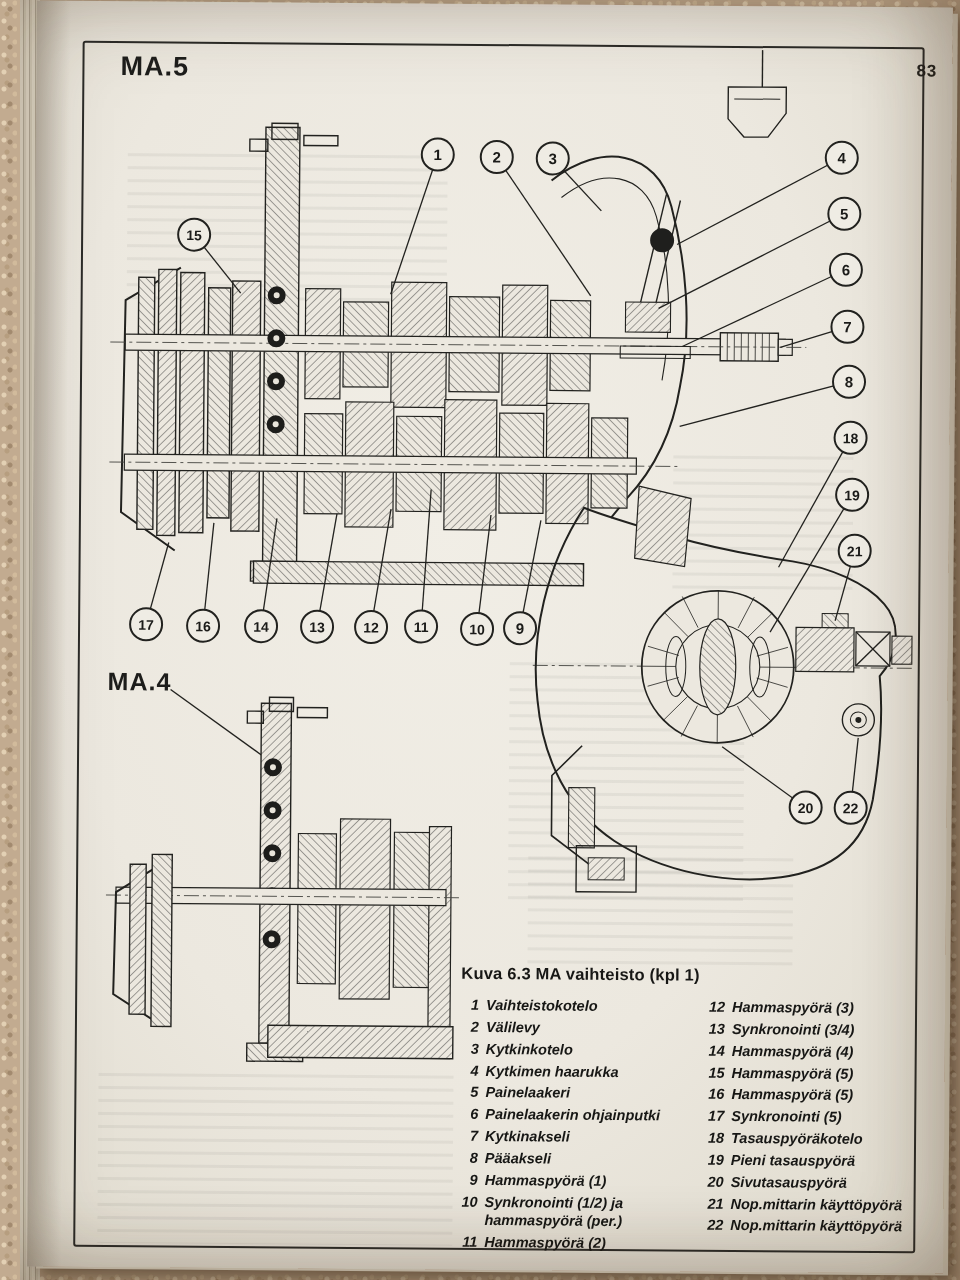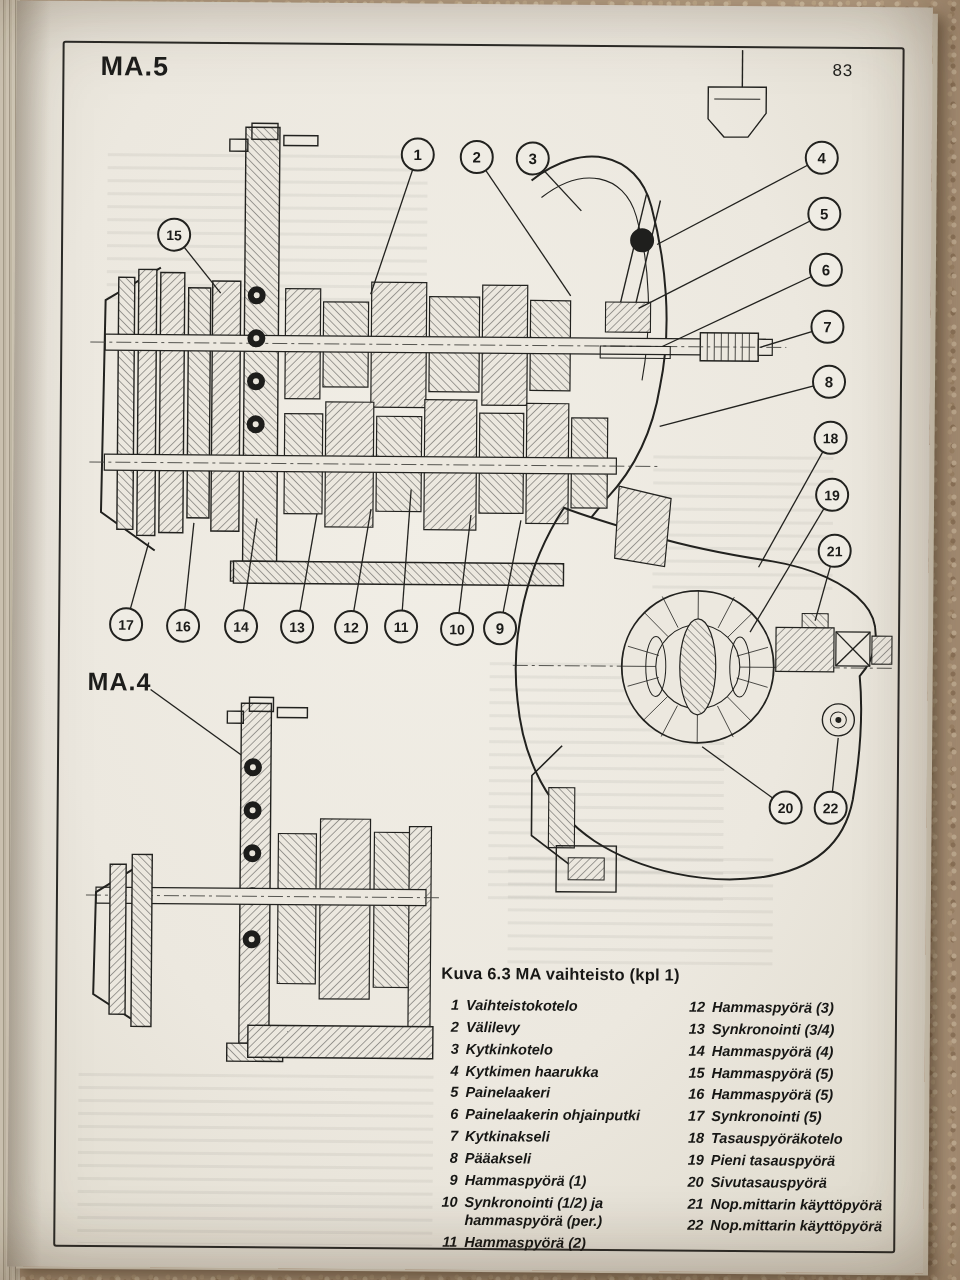--- a/index.html
+++ b/index.html
@@ -7,21 +7,21 @@
     width:960px;height:1280px;overflow:hidden;position:relative;
     font-family:"Liberation Sans", sans-serif;
     background-color:#c2ab90;
     background-image:
       radial-gradient(circle at 4px 4px, rgba(230,212,184,.9) 0 2px, transparent 3px),
       radial-gradient(circle at 10px 9px, rgba(154,130,102,.8) 0 2px, transparent 3px),
       radial-gradient(circle at 15px 3px, rgba(214,192,160,.75) 0 2px, transparent 3px),
       radial-gradient(circle at 7px 14px, rgba(177,152,120,.7) 0 2px, transparent 3px);
     background-size:19px 17px, 23px 19px, 17px 13px, 21px 23px;
   }
-  .photo{position:absolute;inset:0;}
+  .photo{position:absolute;inset:0;margin-left:20px;}
   .photo::after{content:"";position:absolute;inset:0;pointer-events:none;
     box-shadow:inset 0 0 90px rgba(60,40,18,.28), inset -40px -20px 70px rgba(70,45,20,.18);}
   .page-stack{
     position:absolute;left:0px;top:0px;width:20px;height:1280px;
     background:repeating-linear-gradient(90deg,#e3dccb 0 3px,#b4ac9a 3px 4px,#d6cfbc 4px 6px);
   }
   .page{
     position:absolute;left:12px;top:4px;width:916px;height:1266px;
     background:radial-gradient(ellipse at 45% 40%, #f1eee6 0%, #ece8df 55%, #ddd8ca 100%);
     transform:rotate(0.45deg);transform-origin:50% 50%;
@@ -29,21 +29,21 @@
   }
   .page::before{content:"";position:absolute;left:0;top:0;bottom:0;width:34px;
     background:linear-gradient(90deg, rgba(90,75,55,.30), rgba(90,75,55,0));}
   .frame{
     position:absolute;left:46px;top:40px;width:838px;height:1202px;
     border:2.5px solid #2b2b28;border-radius:3px;background:transparent;
   }
   .label-big{position:absolute;font-weight:bold;color:#1d1d1b;letter-spacing:1px;}
   #ma5-label{left:84px;top:50px;font-size:27px;}
   #ma4-label{left:76px;top:666px;font-size:25px;}
-  #page-number{left:816px;top:54px;font-size:17px;font-weight:normal;color:#22221f;}
+  #page-number{left:880px;top:54px;font-size:17px;font-weight:bold;color:#22221f;}
   .ghost{position:absolute;opacity:.55;filter:blur(.7px);pointer-events:none;
     background:repeating-linear-gradient(180deg, transparent 0 10px, rgba(105,105,100,.16) 10px 13px);}
   #diagram-svg{position:absolute;left:46px;top:40px;}
   .legend{position:absolute;left:432px;top:960px;width:452px;color:#171715;}
   .legend-caption{font-size:16.5px;font-weight:bold;margin-bottom:13px;letter-spacing:.2px;}
   .legend-cols{display:flex;gap:8px;}
   .legend-col1{width:238px;}
   .legend-col2{width:206px;}
   .legend-item{display:flex;gap:7px;font-style:italic;font-weight:600;font-size:14.5px;line-height:1.3;margin-bottom:3px;}
   .li-num{width:18px;text-align:right;flex:none;}

